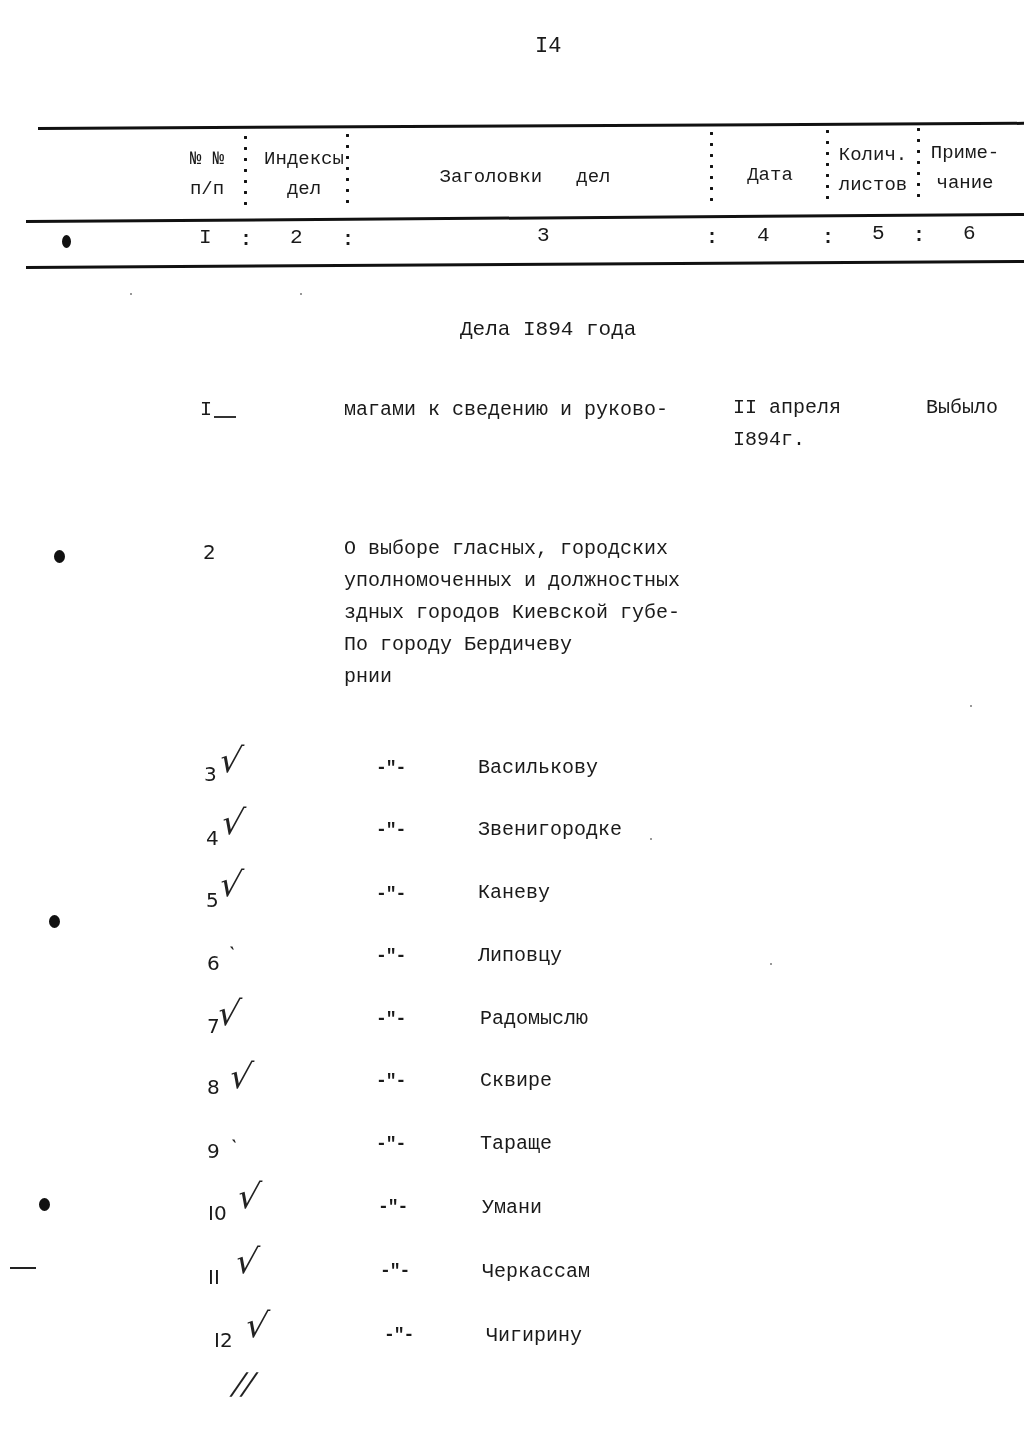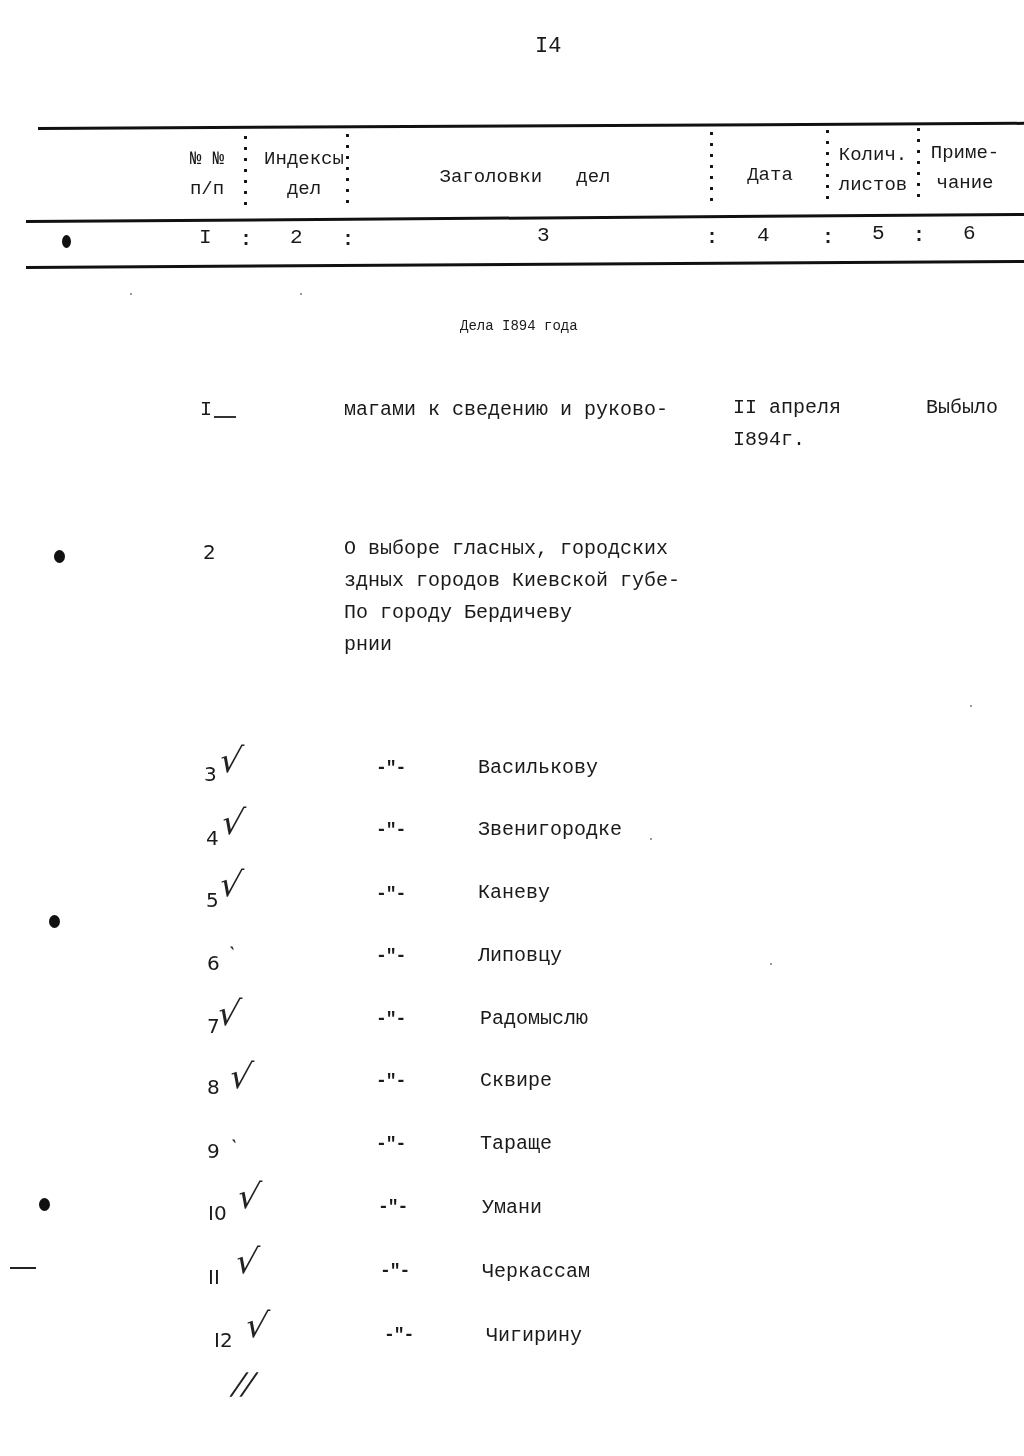--- a/index.html
+++ b/index.html
@@ -15,21 +15,21 @@
   .page-num { left: 535px; top: 34px; font-size: 22px; }
   .rule { position: absolute; height: 0; border-top: 3px solid #111; }
   .hdr { font-size: 19px; line-height: 30px; text-align: center; white-space: nowrap; }
   .colsep {
     position: absolute; width: 3px;
     background-image: radial-gradient(circle, #111 1.4px, transparent 1.6px);
     background-size: 3px 11px;
   }
   .colnum { font-size: 21px; }
   .colon { font-size: 20px; font-weight: bold; }
-  .section-title { left: 460px; top: 318px; font-size: 14px; }
+  .section-title { left: 460px; top: 318px; font-size: 21px; }
   .txt { font-size: 20px; line-height: 32px; white-space: nowrap; }
   .num { font-family: "DejaVu Sans", sans-serif; font-size: 20px; }
   .ditto { font-size: 18px; font-weight: bold; letter-spacing: -1px; }
   .check { font-family: "DejaVu Serif", serif; font-size: 34px; font-style: italic; color: #222; transform: skewX(-10deg); }
   .hole { width: 11px; height: 13px; border-radius: 50%; background: #111; }
   .speck { width: 2px; height: 2px; background: #777; border-radius: 50%; }
 </style>
 </head>
 <body>
 
@@ -89,20 +89,21 @@
 </div>
 <div class="abs txt" style="left:733px; top:392px;">
   <div>II апреля</div>
   <div>I894г.</div>
 </div>
 <div class="abs txt" style="left:926px; top:392px;">Выбыло</div>
 
 <div class="abs num" style="left:203px; top:540px;">2</div>
 <div class="abs txt" style="left:344px; top:533px;">
   <div>О выборе гласных, городских</div>
+  <div>уполномоченных и должностных</div>
   <div>здных городов Киевской губе-</div>
   <div>По городу Бердичеву</div>
   <div>рнии</div>
 </div>
 
 <div>
   <div class="abs num" style="left:204px; top:762px;">3</div>
   <div class="abs check" style="left:220px; top:740px;">√</div>
   <div class="abs ditto" style="left:376px; top:758px;">-"-</div>
   <div class="abs txt" style="left:478px; top:752px;">Василькову</div>

